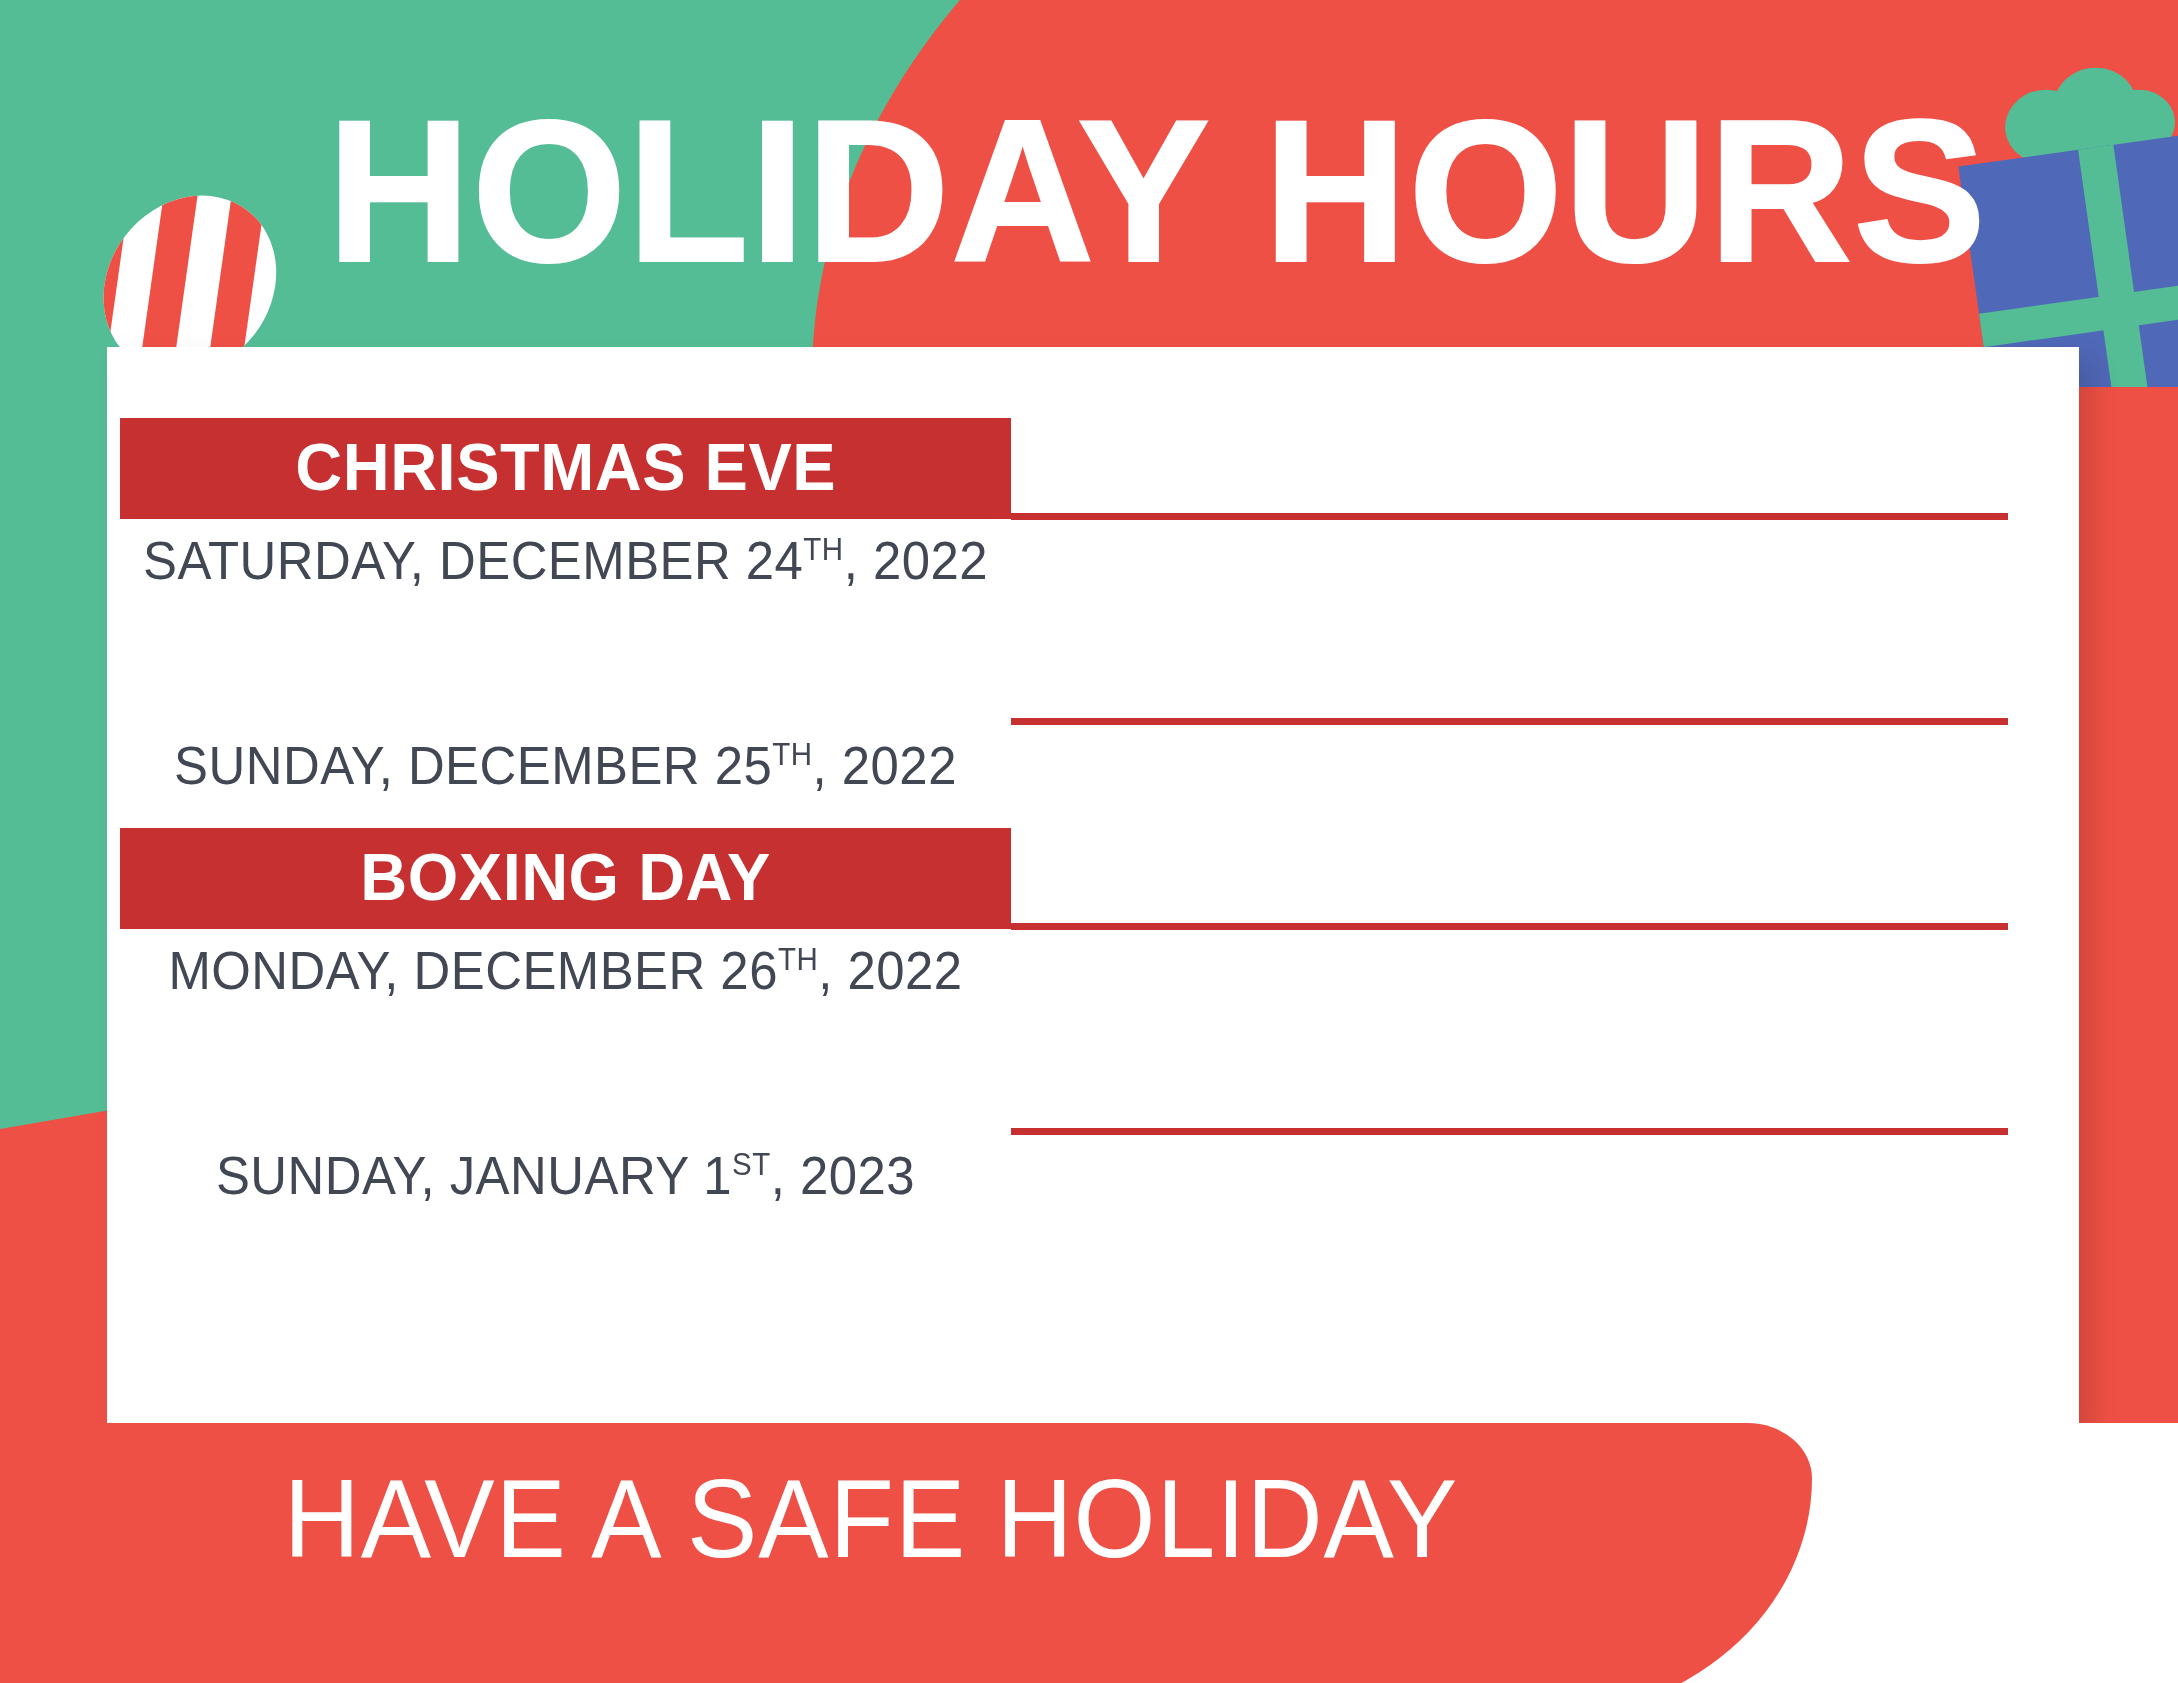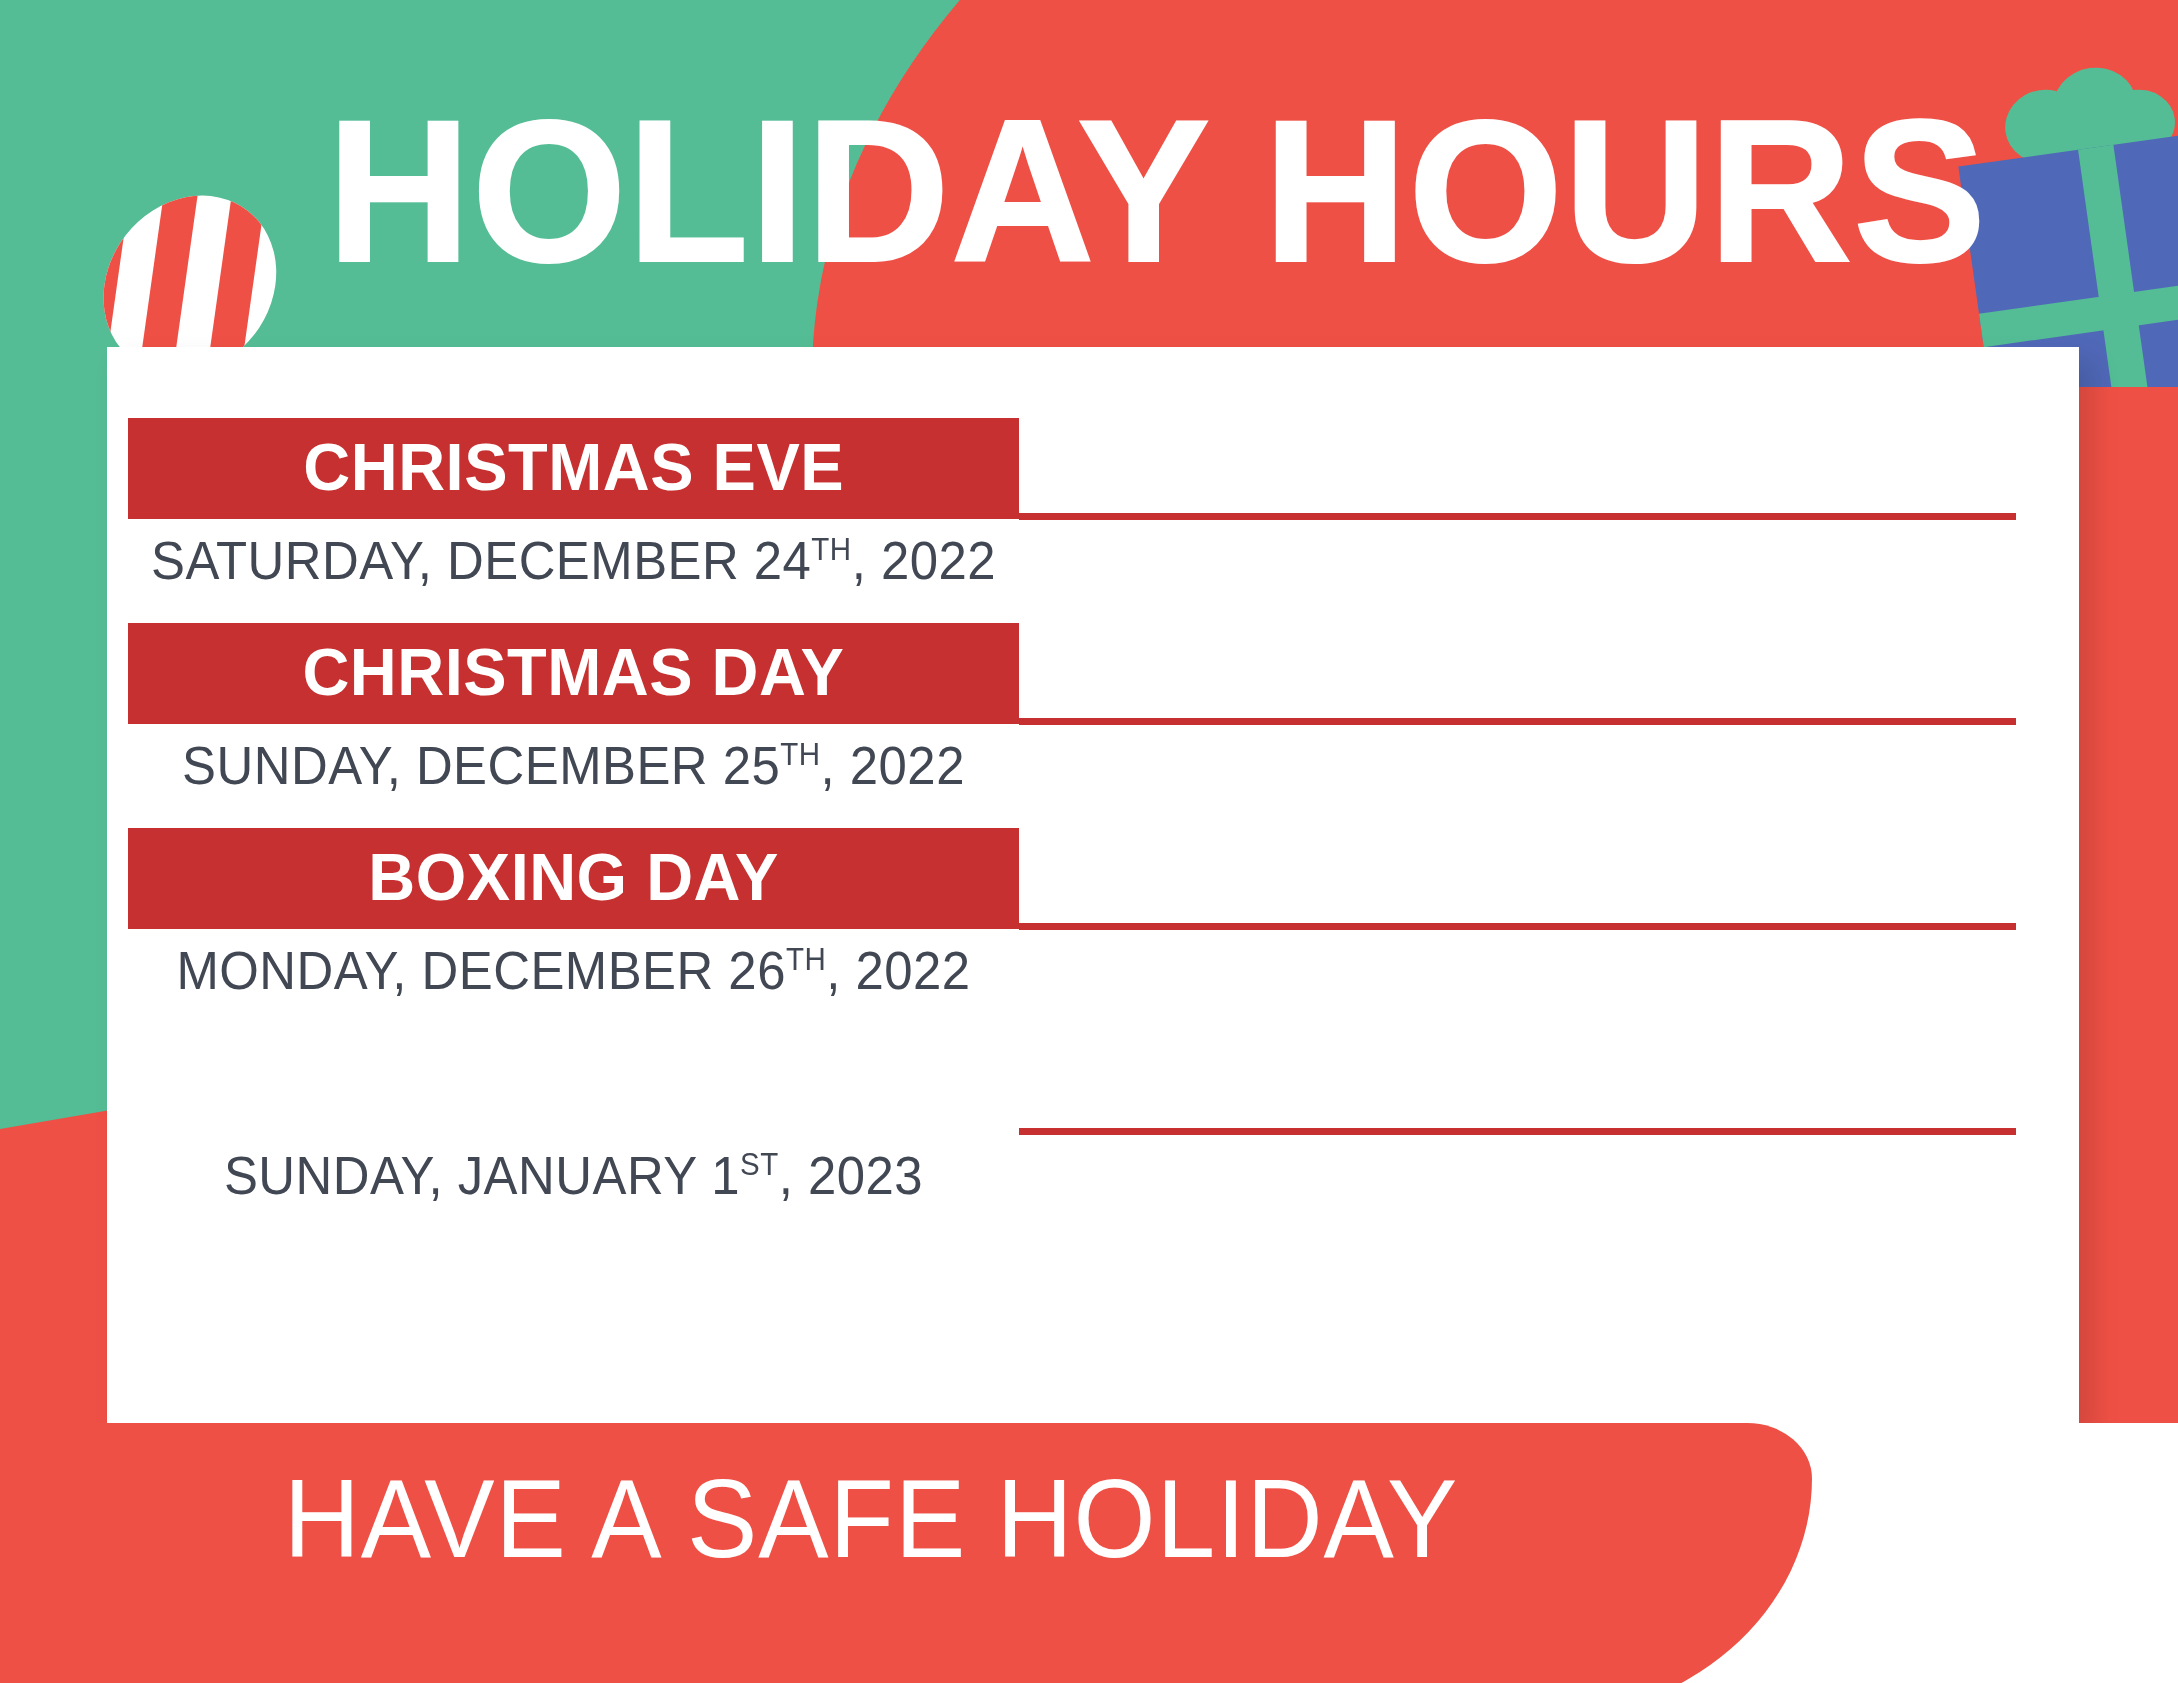--- a/index.html
+++ b/index.html
@@ -93,21 +93,21 @@
   .card {
     position: absolute;
     left: 107px; top: 347px;
     width: 1972px; height: 1077px;
     background: #ffffff;
     box-shadow: 14px 14px 26px rgba(0,0,0,0.13);
   }
 
   .rows {
     position: absolute;
-    left: 21px; top: 71px;
+    left: 13px; top: 71px;
     width: 1921px;
   }
 
   .row {
     position: relative;
     height: 205px;
   }
   .row-bar {
     position: absolute;
     left: 0; top: 0;
@@ -246,23 +246,20 @@
 
       <div class="row">
         <div class="row-bar">
           <span class="row-bar-label">CHRISTMAS EVE</span>
         </div>
         <div class="row-rule"></div>
         <div class="row-date"><span>SATURDAY, DECEMBER 24</span><sup>TH</sup><span>, 2022</span></div>
       </div>
 
       <div class="row">
-        <div class="row-bar">
-          <span class="row-bar-label">CHRISTMAS DAY</span>
-        </div>
         <div class="row-rule"></div>
         <div class="row-date"><span>SUNDAY, DECEMBER 25</span><sup>TH</sup><span>, 2022</span></div>
       </div>
 
       <div class="row">
         <div class="row-bar">
           <span class="row-bar-label">BOXING DAY</span>
         </div>
         <div class="row-rule"></div>
         <div class="row-date"><span>MONDAY, DECEMBER 26</span><sup>TH</sup><span>, 2022</span></div>

